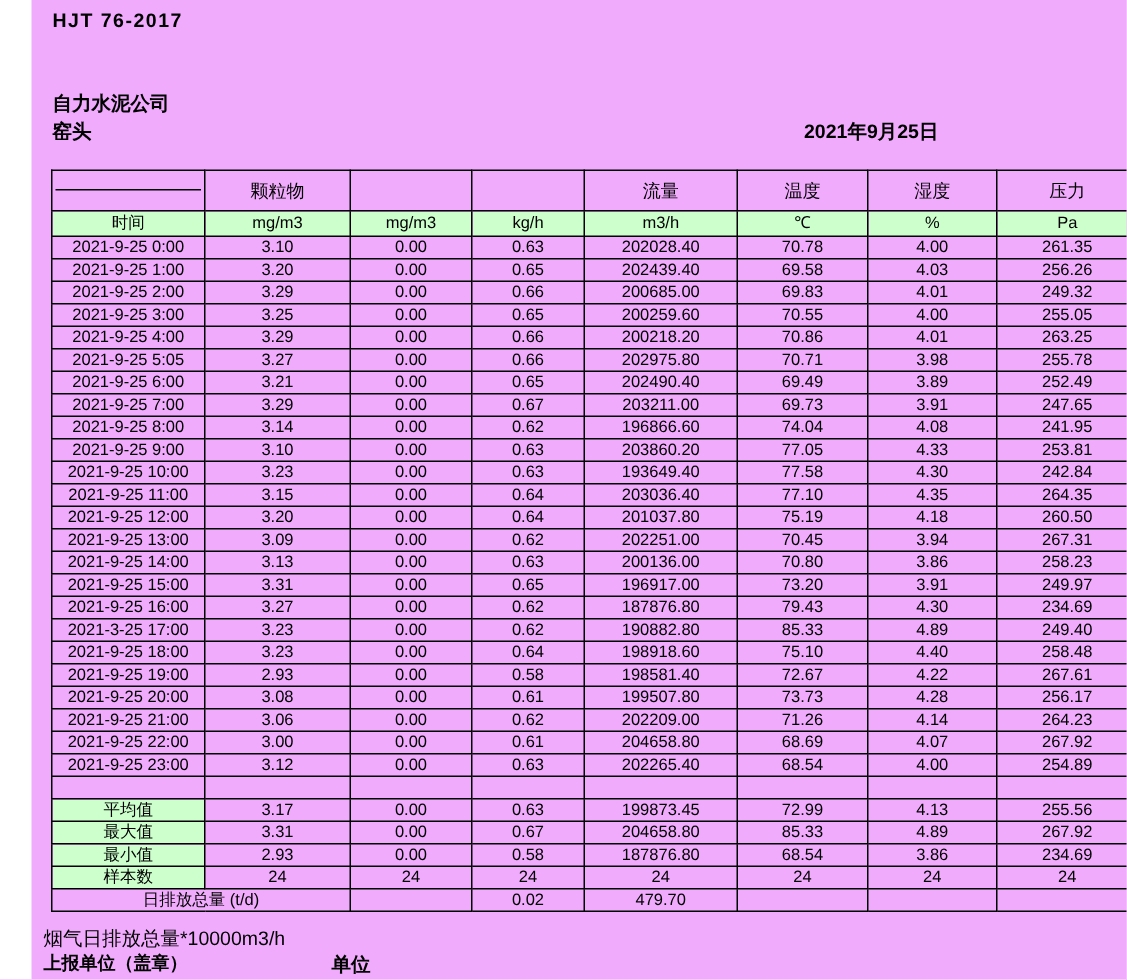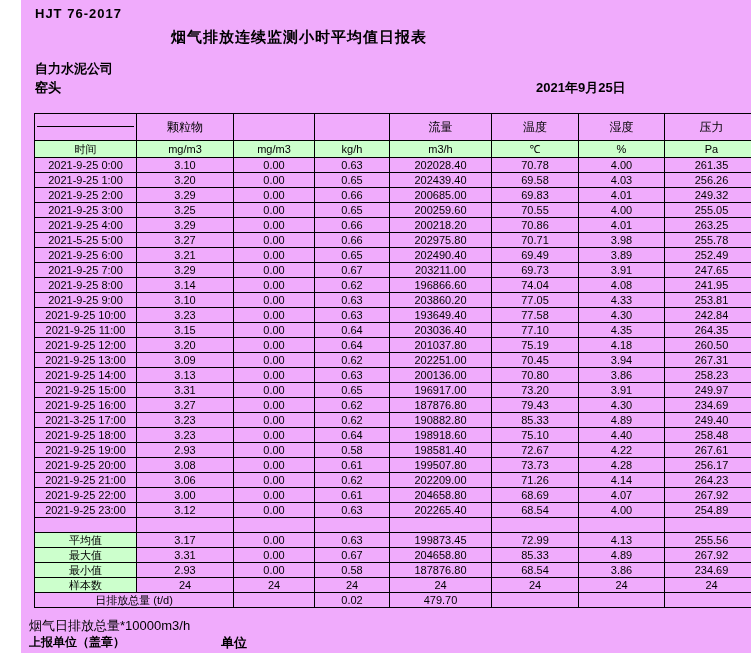--- a/index.html
+++ b/index.html
@@ -43,21 +43,20 @@
   .foot-note  { position: absolute; left: 8px; top: 617px; font-size: 13px; font-weight: normal; }
   .foot-line2 { position: absolute; left: 8px; top: 634px; font-size: 12px; font-weight: bold; }
   .foot-unit  { position: absolute; left: 200px; top: 634px; font-size: 13px; font-weight: bold; }
 </style>
 </head>
 <body>
 
 <div class="page">
 
   <div class="std-code">HJT 76-2017</div>
-  <div class="doc-title">烟气排放连续监测小时平均值日报表</div>
   <div class="company">自力水泥公司</div>
   <div class="location">窑头</div>
   <div class="rpt-date">2021年9月25日</div>
 
   <table class="report">
     <colgroup>
       <col style="width:102px">
         <col style="width:97px">
         <col style="width:81px">
         <col style="width:75px">
@@ -136,21 +135,21 @@
           <td>2021-9-25 4:00</td>
           <td>3.29</td>
           <td>0.00</td>
           <td>0.66</td>
           <td>200218.20</td>
           <td>70.86</td>
           <td>4.01</td>
           <td>263.25</td>
         </tr>
         <tr>
-          <td>2021-5-25 5:00</td>
+          <td>2021-9-25 5:05</td>
           <td>3.27</td>
           <td>0.00</td>
           <td>0.66</td>
           <td>202975.80</td>
           <td>70.71</td>
           <td>3.98</td>
           <td>255.78</td>
         </tr>
         <tr>
           <td>2021-9-25 6:00</td>

